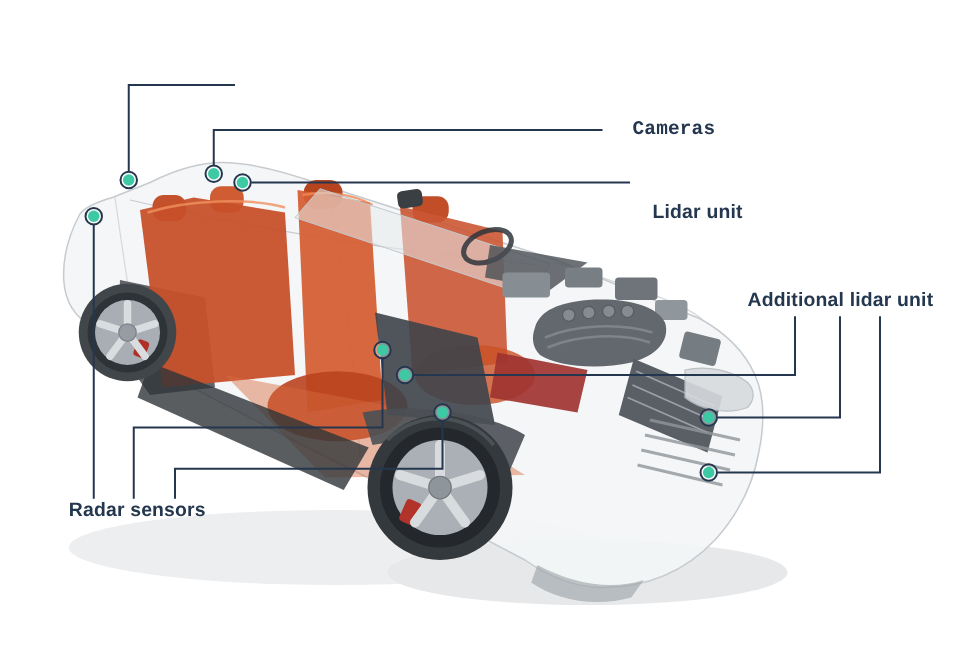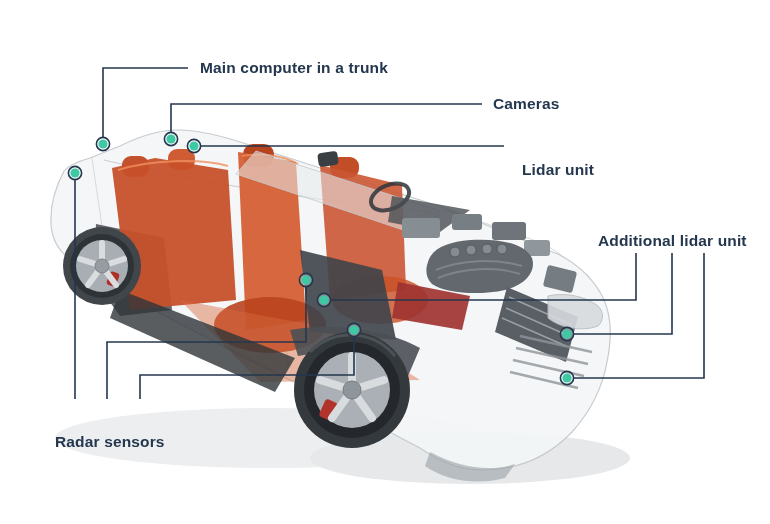--- a/index.html
+++ b/index.html
@@ -159,18 +159,17 @@
       <circle cx="567" cy="378" r="6.6" fill="rgba(255,255,255,0.35)" stroke="#24374E" stroke-width="1.6"></circle>
       <circle cx="567" cy="378" r="4.6" fill="#3CC9A3"></circle>
       <circle cx="75" cy="173" r="6.6" fill="rgba(255,255,255,0.35)" stroke="#24374E" stroke-width="1.6"></circle>
       <circle cx="75" cy="173" r="4.6" fill="#3CC9A3"></circle>
       <circle cx="306" cy="280" r="6.6" fill="rgba(255,255,255,0.35)" stroke="#24374E" stroke-width="1.6"></circle>
       <circle cx="306" cy="280" r="4.6" fill="#3CC9A3"></circle>
       <circle cx="354" cy="330" r="6.6" fill="rgba(255,255,255,0.35)" stroke="#24374E" stroke-width="1.6"></circle>
       <circle cx="354" cy="330" r="4.6" fill="#3CC9A3"></circle>
     </svg>
 
-  <div class="callout-label" style="left: 200px; top: 59px;">Main computer in a trunk</div>
-  <div class="callout-label" style="left: 493px; top: 95px;">Cameras</div>
+  <div class="callout-label" style="left: 506px; top: 95px; font-family: Liberation Mono, monospace;">Cameras</div>
   <div class="callout-label" style="left: 522px; top: 137px; margin-top: 24px;">Lidar unit</div>
   <div class="callout-label" style="left: 598px; top: 232px;">Additional lidar unit</div>
-  <div class="callout-label" style="left: 55px; top: 433px;">Radar sensors</div>
+  <div class="callout-label" style="left: 55px; top: 400px;">Radar sensors</div>
 </div>
 
 </body></html>

